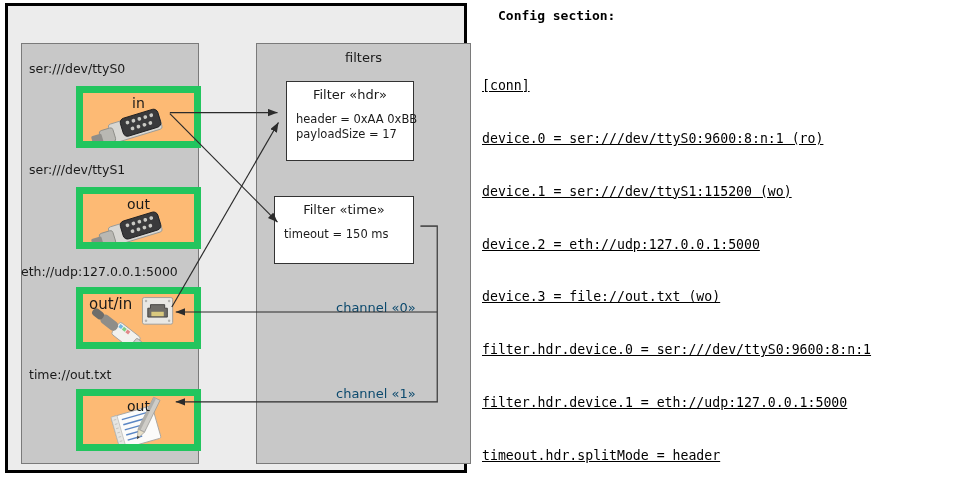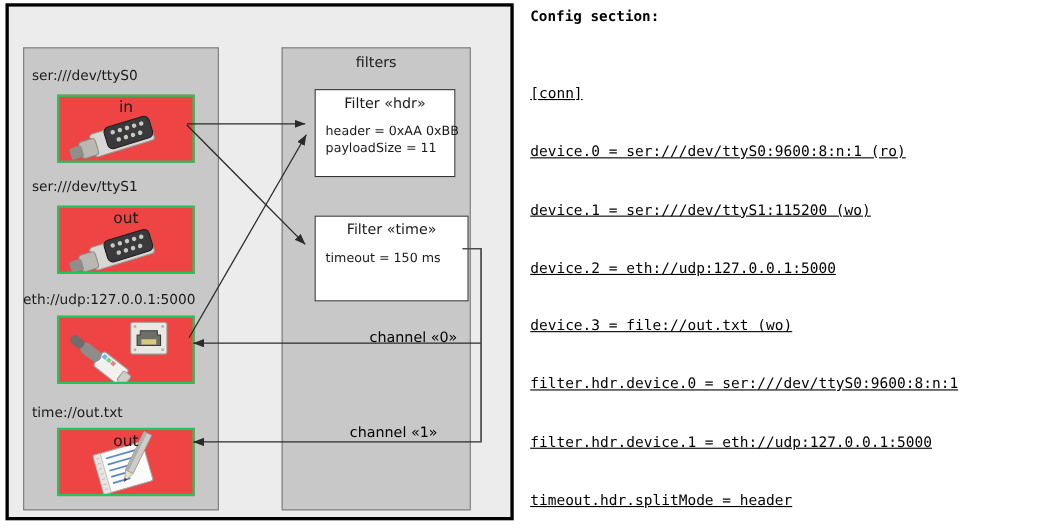--- a/index.html
+++ b/index.html
@@ -37,45 +37,46 @@
     letter-spacing: .1px;
   }
 
   .group-box {
     position: absolute;
     background: #c8c8c8;
     border: 1px solid #7a7a7a;
     box-sizing: border-box;
   }
   #devices-group { left: 13px; top: 37px; width: 178px; height: 421px; }
-  #filters-group { left: 248px; top: 37px; width: 172px; height: 421px; }
+  #filters-group { left: 248px; top: 37px; width: 215px; height: 421px; }
 
   #filters-title {
     position: absolute;
     left: 0; top: 6px;
     width: 100%;
     text-align: center;
     font-size: 13px;
     color: #1a1a1a;
   }
 
   
   .device-caption {
     position: absolute;
     text-align: left;
     font-size: 12.5px;
     color: #1a1a1a;
     white-space: nowrap;
   }
   .device-card {
     position: absolute;
-    background: #ef4444;
-    border: 2px solid #22c55e;
+    background: #fdba74;
+    border: 7px solid #22c55e;
     box-sizing: border-box;
     overflow: hidden;
+    margin-left: 24px;
   }
   .device-dir {
     position: absolute;
     top: 2px;
     width: 100%;
     text-align: center;
     font-size: 14px;
     color: #1a1a1a;
     z-index: 3;
     pointer-events: none;
@@ -112,35 +113,35 @@
     top: 30px;
     font-size: 11.5px;
     line-height: 15px;
     color: #1a1a1a;
   }
   .filter-props div { white-space: nowrap; }
 
   .channel-label {
     position: absolute;
     font-size: 13px;
-    color: #000000;
+    color: #0c4a6e;
     white-space: nowrap;
   }
 
   #wires { position: absolute; inset: 0; overflow: visible; }
 
   
   #config-panel {
     position: absolute;
     left: 482px; top: 0;
     width: 482px; height: 484px;
   }
   #config-heading {
     position: absolute;
-    left: 0; top: 8px;
+    left: 16px; top: 8px;
     font-family: "DejaVu Sans Mono", monospace;
     font-weight: bold;
     font-size: 13px;
     color: #000000;
   }
   #config-lines {
     position: absolute;
     left: 0; top: 42px;
     font-family: "DejaVu Sans Mono", monospace;
     font-size: 13.2px;
@@ -207,20 +208,21 @@
               <circle cx="76.5" cy="40" r="2.1"></circle>
           </g>
           <rect x="18" y="32" width="16" height="16" rx="3" fill="#b9b8b3" stroke="#8d8d88" stroke-width="1"></rect>
           <rect x="8" y="35" width="12" height="11" rx="2" fill="#8f8e8a"></rect>
         </g>
       </svg>
     </div>
 
     <div class="device-caption" style="left:13px; top:258px; width:178px;">eth://udp:127.0.0.1:5000</div>
     <div class="device-card" style="left:44px; top:281px; width:125px; height:62px;">
+      <div class="device-dir left-dir">out/in</div>
       <svg class="icon-art" viewBox="0 0 125 62">
         <rect x="67" y="4" width="34" height="30" rx="2" fill="#e9e8e4" stroke="#9b9a96" stroke-width="1"></rect>
         <circle cx="71" cy="8" r="1.4" fill="#b5b4b0"></circle>
           <circle cx="97" cy="8" r="1.4" fill="#b5b4b0"></circle>
         <circle cx="71" cy="30" r="1.4" fill="#b5b4b0"></circle>
           <circle cx="97" cy="30" r="1.4" fill="#b5b4b0"></circle>
         <path d="M76 12 h16 v4 h3 v10 h-22 v-10 h3 z" fill="#6f6d68" stroke="#3d3c39" stroke-width="1"></path>
         <path d="M77 20 h14 v5 h-14 z" fill="#d9c97e"></path>
         <g transform="rotate(38 48 46)">
           <rect x="34" y="38" width="30" height="17" rx="3" fill="#f2f1ee" stroke="#a3a29e" stroke-width="1"></rect>
@@ -264,33 +266,33 @@
             <path d="M68.4 49 l1.6 3.6 l1.6 -3.6 z" fill="#3c3c3c"></path>
           </g>
         </g>
       </svg>
     </div>
 
     <div class="filter-box" style="left:278px; top:75px; width:128px; height:80px;">
       <div class="filter-title">Filter «hdr»</div>
       <div class="filter-props">
         <div>header = 0xAA 0xBB</div>
-        <div>payloadSize = 11</div>
+        <div>payloadSize = 17</div>
       </div>
     </div>
 
-    <div class="filter-box" style="left:278px; top:190px; width:140px; height:78px;">
+    <div class="filter-box" style="left:266px; top:190px; width:140px; height:68px;">
       <div class="filter-title">Filter «time»</div>
       <div class="filter-props">
         <div>timeout = 150 ms</div>
       </div>
     </div>
 
     <div class="channel-label" style="left:328px; top:294px;">channel «0»</div>
-    <div class="channel-label" style="left:310px; top:380px;">channel «1»</div>
+    <div class="channel-label" style="left:328px; top:380px;">channel «1»</div>
 
     <svg id="wires" viewBox="0 0 462 470">
       <defs>
         <marker id="arw" markerWidth="9" markerHeight="9" refX="8.2" refY="3.2" orient="auto" markerUnits="strokeWidth">
           <path d="M0,0 L8.4,3.2 L0,6.4 z" fill="#2b2b2b"></path>
         </marker>
       </defs>
       <g stroke="#2b2b2b" stroke-width="1.2" fill="none" marker-end="url(#arw)">
 
         <path d="M164 108 L273 108"></path>

